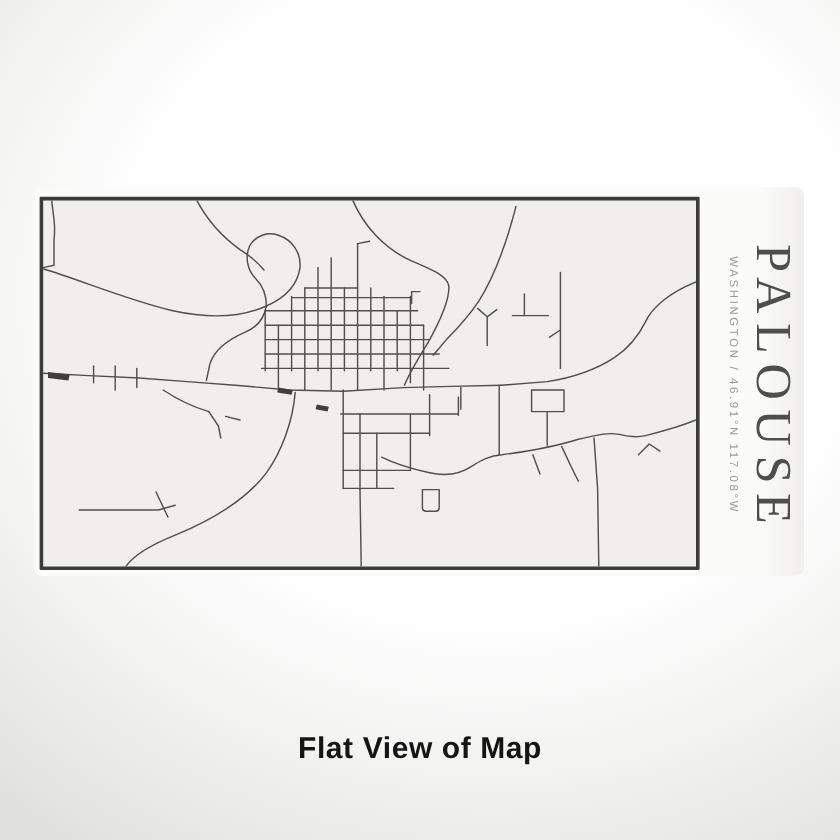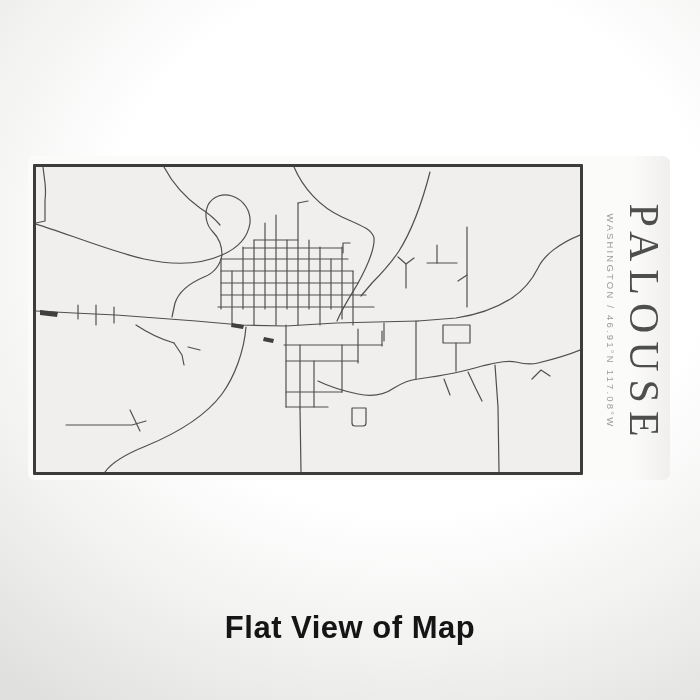--- a/index.html
+++ b/index.html
@@ -26,21 +26,21 @@
     margin:0;font-family:"Liberation Serif",serif;font-weight:400;
     font-size:42px;line-height:46px;letter-spacing:8px;color:#4e4e4e;
     white-space:nowrap;text-indent:8px;
   }
   .city-subtitle{
     margin:5px 0 0 0;font-size:9.5px;letter-spacing:2.2px;color:#9a9a9a;
     white-space:nowrap;text-indent:2px;
   }
   .caption{
     position:absolute;left:0;top:610px;width:700px;text-align:center;
-    font-size:31px;font-weight:700;color:#151515;letter-spacing:0.5px;
+    font-size:25px;font-weight:700;color:#151515;letter-spacing:0.5px;
   }
 </style>
 </head>
 <body>
 
 <div class="label-wrap"></div>
 
 <div class="map-card">
   <svg viewBox="0 0 544 305" xmlns="http://www.w3.org/2000/svg">
       <g stroke="#4f4f4f" stroke-width="1.2" fill="none" stroke-linecap="round" stroke-linejoin="round">

